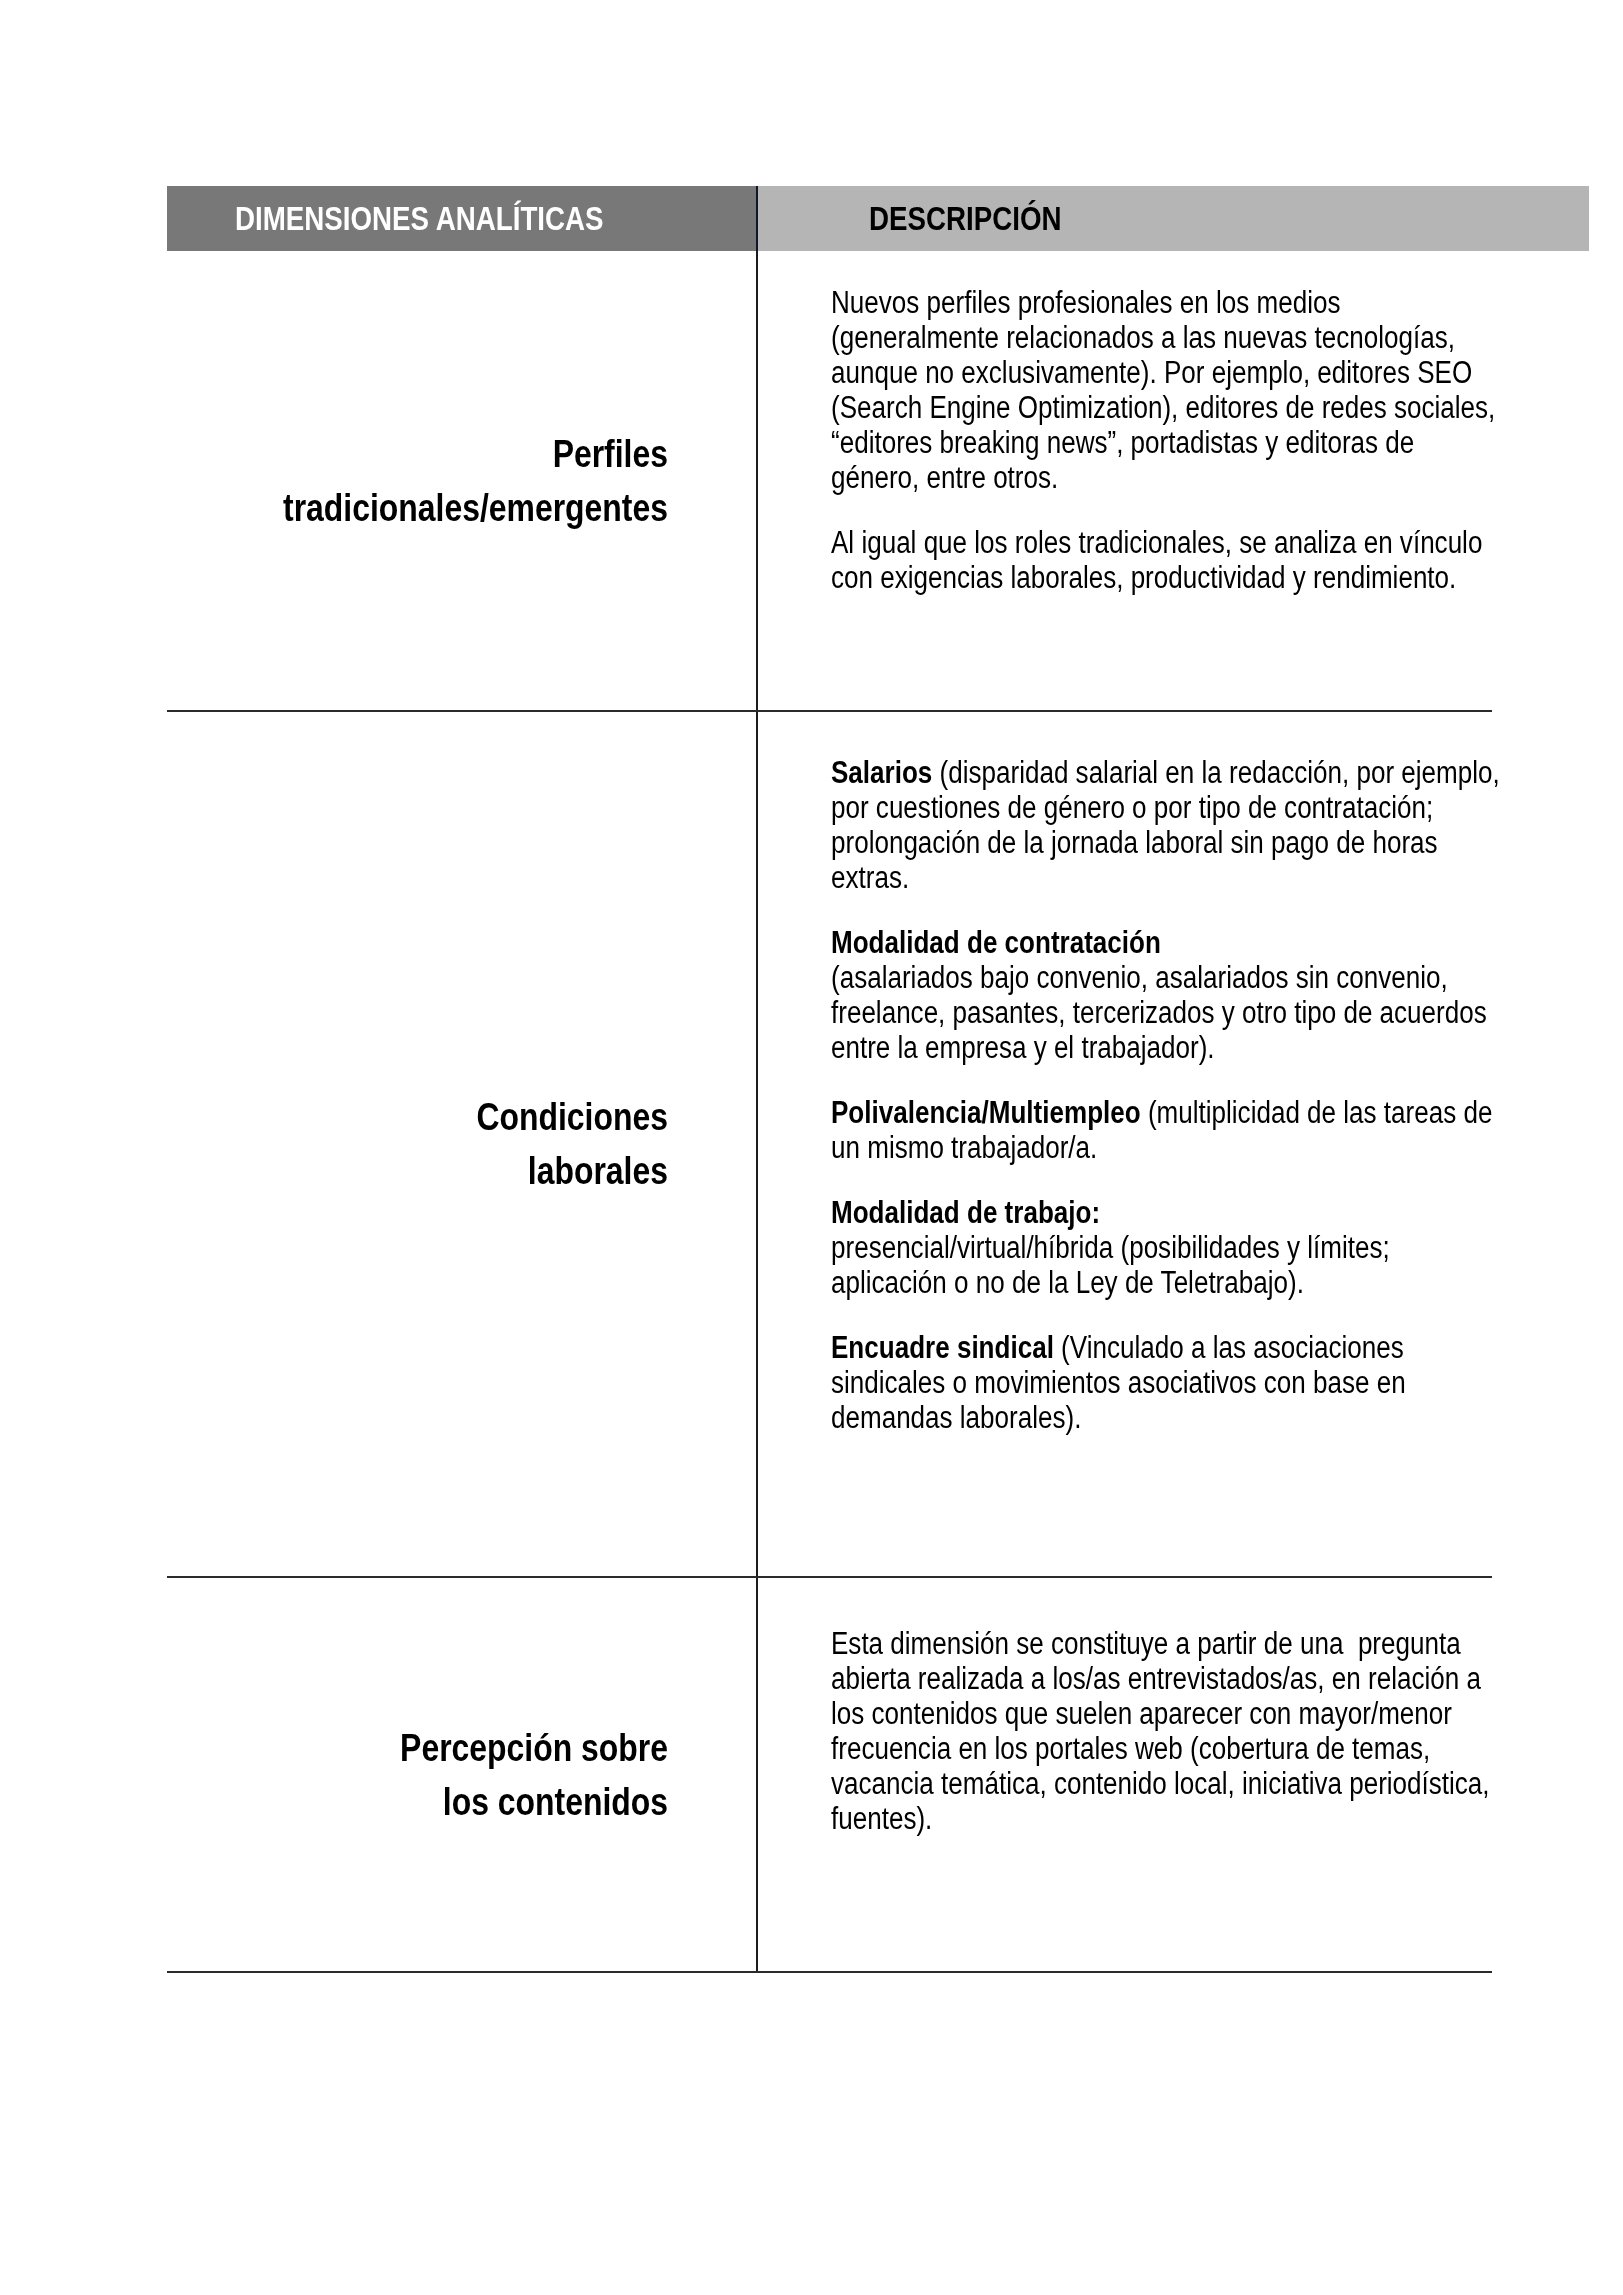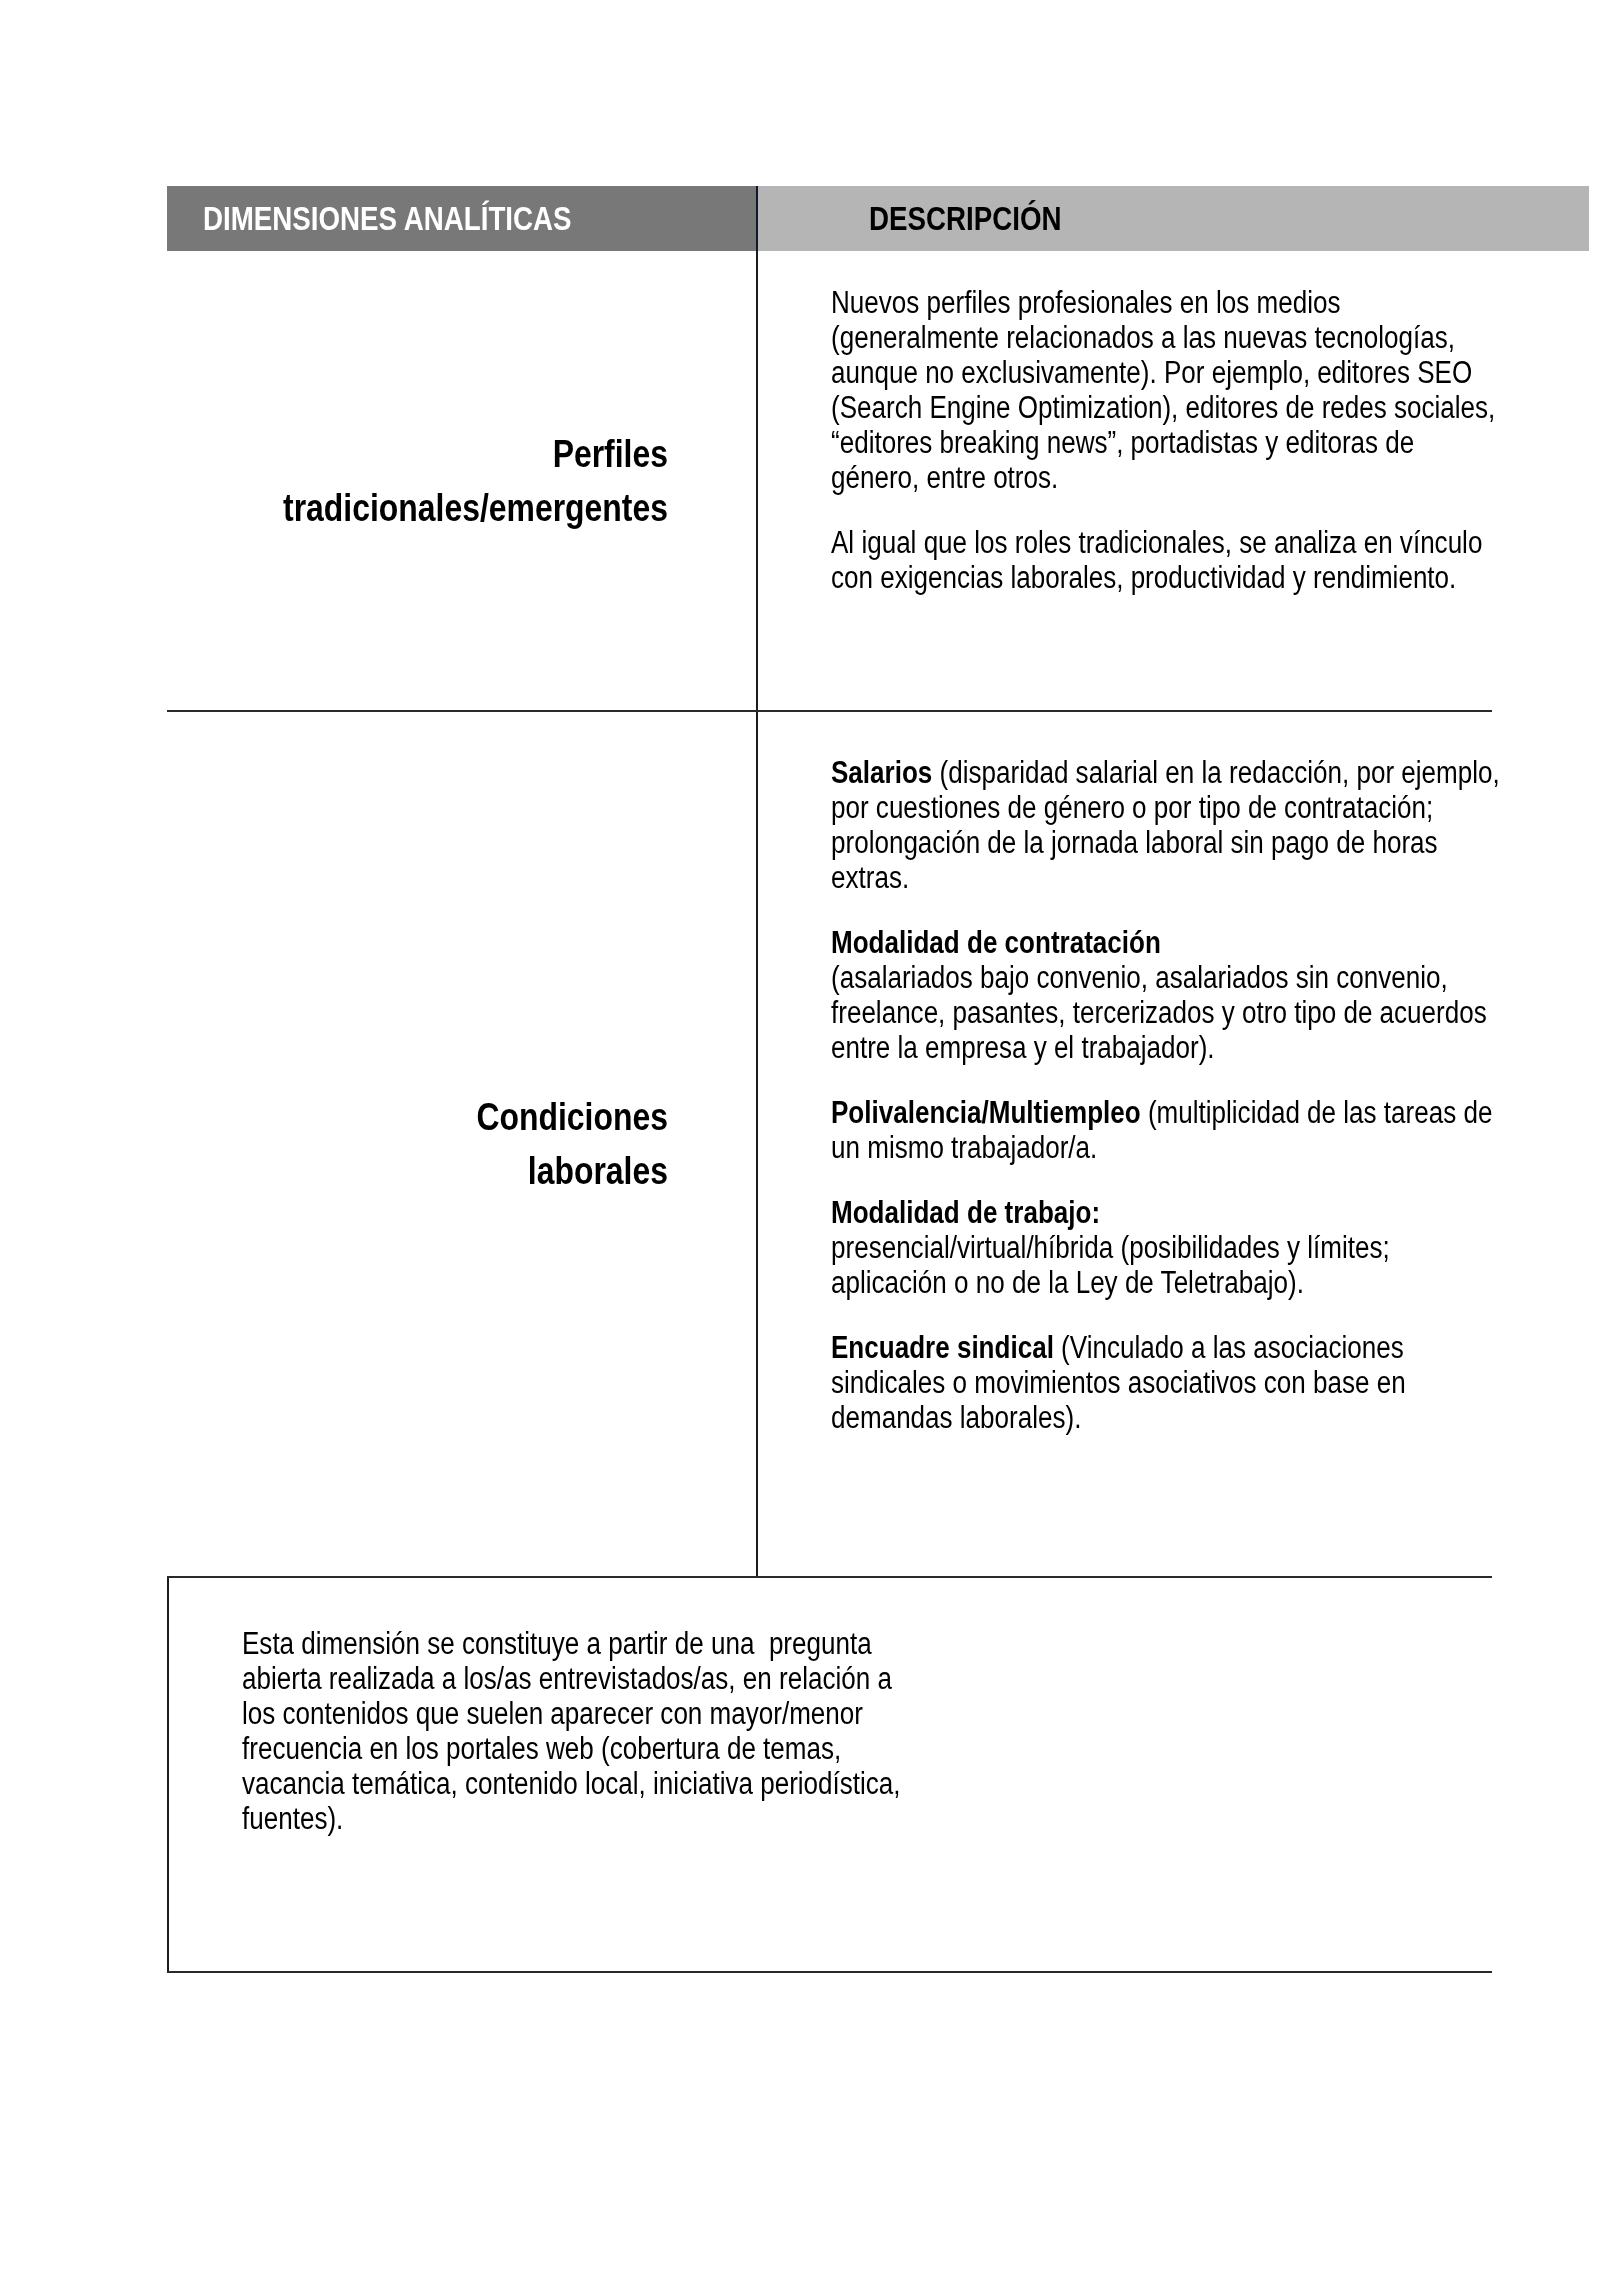--- a/index.html
+++ b/index.html
@@ -21,21 +21,21 @@
     width: 1325px;
   }
   
   .thead { display: flex; height: 65px; }
   .th-left {
     width: 589px;
     background: #787878;
     color: #ffffff;
     display: flex;
     align-items: center;
-    padding-left: 36px;
+    padding-left: 68px;
   }
   .th-right {
     flex: 1;
     background: #b5b5b5;
     color: #000000;
     border-left: 2px solid #0f172a;
     display: flex;
     align-items: center;
     padding-left: 111px;
   }
@@ -132,20 +132,24 @@
 (asalariados bajo convenio, asalariados sin convenio, freelance, pasantes, tercerizados y otro tipo de acuerdos entre la empresa y el trabajador).</span></p>
           <p class="para"><strong>Polivalencia/Multiempleo</strong><span> (multiplicidad de las tareas de un mismo trabajador/a.</span></p>
           <p class="para"><strong>Modalidad de trabajo:</strong><span>
 presencial/virtual/híbrida (posibilidades y límites; aplicación o no de la Ley de Teletrabajo).</span></p>
           <p class="para"><strong>Encuadre sindical</strong><span> (Vinculado a las asociaciones sindicales o movimientos asociativos con base en demandas laborales).</span></p>
         </div>
       </div>
     </div>
 
     <div class="trow r3">
+      <div class="dim-cell">
+        <div class="dim-label">Percepción sobre
+los contenidos</div>
+      </div>
       <div class="desc-cell p3">
         <div class="desc-inner">
           <p class="para"><strong></strong><span>Esta dimensión se constituye a partir de una  pregunta abierta realizada a los/as entrevistados/as, en relación a los contenidos que suelen aparecer con mayor/menor frecuencia en los portales web (cobertura de temas, vacancia temática, contenido local, iniciativa periodística, fuentes).</span></p>
         </div>
       </div>
     </div>
 
   </div>
 </div>
 

